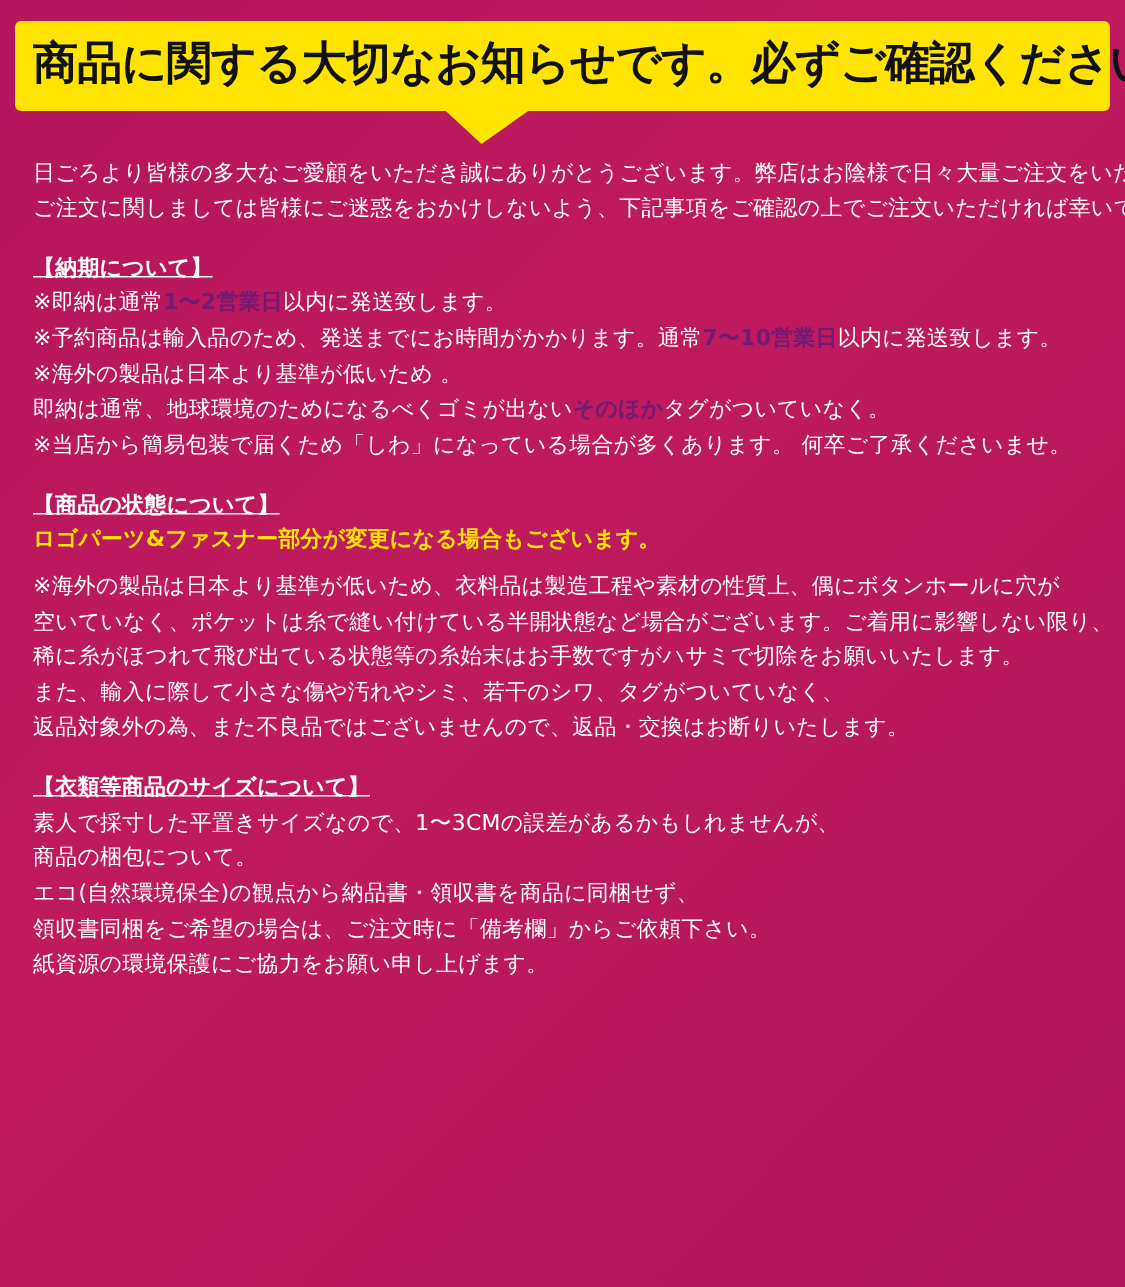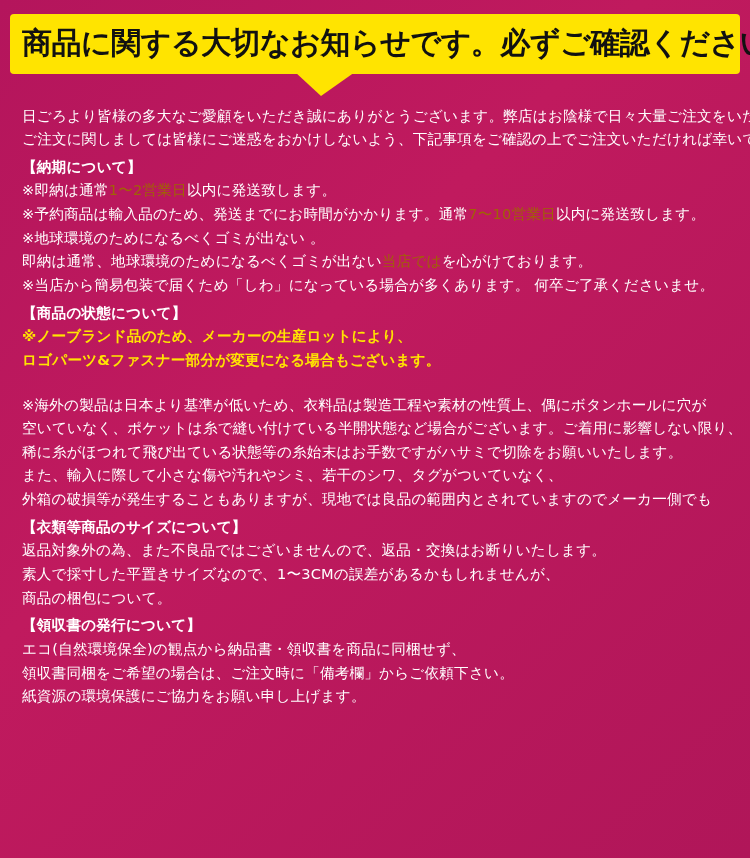--- a/index.html
+++ b/index.html
@@ -62,28 +62,28 @@
     padding: 30px 22px 0 22px;
     box-sizing: border-box;
   }
   .line {
     font-size: 14.6px;
     line-height: 1.62;
     color: #ffffff;
     white-space: nowrap;
     letter-spacing: 0.2px;
   }
-  .line.sp-before { margin-top: 4px; }
-  .line.sp-small { margin-top: 21px; }
+  .line.sp-before { margin-top: 16px; text-decoration: underline; }
+  .line.sp-small { margin-top: 7px; }
   .heading {
     font-weight: bold;
   }
   .hl-yellow {
-    color: #a16207;
-    font-weight: normal;
+    color: #701a75;
+    font-weight: bold;
   }
   .warn {
     color: #ffe400;
     font-weight: bold;
   }
 </style>
 </head>
 <body>
 
 <div class="page">
@@ -100,41 +100,38 @@
     <div class="line">日ごろより皆様の多大なご愛顧をいただき誠にありがとうございます。弊店はお陰様で日々大量ご注文をいただいております。</div>
     <div class="line">ご注文に関しましては皆様にご迷惑をおかけしないよう、下記事項をご確認の上でご注文いただければ幸いです。</div>
 
     <div class="line heading sp-before">【納期について】</div>
     <div class="line">
       <span>※即納は通常</span><span class="hl-yellow">1〜2営業日</span><span>以内に発送致します。</span>
     </div>
     <div class="line">
       <span>※予約商品は輸入品のため、発送までにお時間がかかります。通常</span><span class="hl-yellow">7〜10営業日</span><span>以内に発送致します。</span>
     </div>
-    <div class="line">※地球環境のためになるべくゴミが出ない 。</div>
+    <div class="line">※海外の製品は日本より基準が低いため 。</div>
 
     <div class="line">
-      <span>即納は通常、地球環境のためになるべくゴミが出ない</span><span class="hl-yellow">当店では</span><span>を心がけております。</span>
+      <span>即納は通常、地球環境のためになるべくゴミが出ない</span><span class="hl-yellow">そのほか</span><span>タグがついていなく。</span>
     </div>
     <div class="line">※当店から簡易包装で届くため「しわ」になっている場合が多くあります。 何卒ご了承くださいませ。</div>
 
     <div class="line heading sp-before">【商品の状態について】</div>
-    <div class="line warn">※ノーブランド品のため、メーカーの生産ロットにより、</div>
     <div class="line warn">ロゴパーツ&amp;ファスナー部分が変更になる場合もございます。</div>
     <div class="line sp-small">※海外の製品は日本より基準が低いため、衣料品は製造工程や素材の性質上、偶にボタンホールに穴が</div>
     <div class="line">空いていなく、ポケットは糸で縫い付けている半開状態など場合がございます。ご着用に影響しない限り、</div>
     <div class="line">稀に糸がほつれて飛び出ている状態等の糸始末はお手数ですがハサミで切除をお願いいたします。</div>
     <div class="line">また、輸入に際して小さな傷や汚れやシミ、若干のシワ、タグがついていなく、</div>
-    <div class="line">外箱の破損等が発生することもありますが、現地では良品の範囲内とされていますのでメーカ一側でも</div>
+    <div class="line">返品対象外の為、また不良品ではございませんので、返品・交換はお断りいたします。</div>
+
     <div class="line heading sp-before">【衣類等商品のサイズについて】</div>
-
-    <div class="line">返品対象外の為、また不良品ではございませんので、返品・交換はお断りいたします。</div>
     <div class="line">素人で採寸した平置きサイズなので、1〜3CMの誤差があるかもしれませんが、</div>
     <div class="line">商品の梱包について。</div>
 
-    <div class="line heading sp-before">【領収書の発行について】</div>
     <div class="line">エコ(自然環境保全)の観点から納品書・領収書を商品に同梱せず、</div>
     <div class="line">領収書同梱をご希望の場合は、ご注文時に「備考欄」からご依頼下さい。</div>
     <div class="line">紙資源の環境保護にご協力をお願い申し上げます。</div>
 
 
   </div>
 </div>
 
 </body></html>

